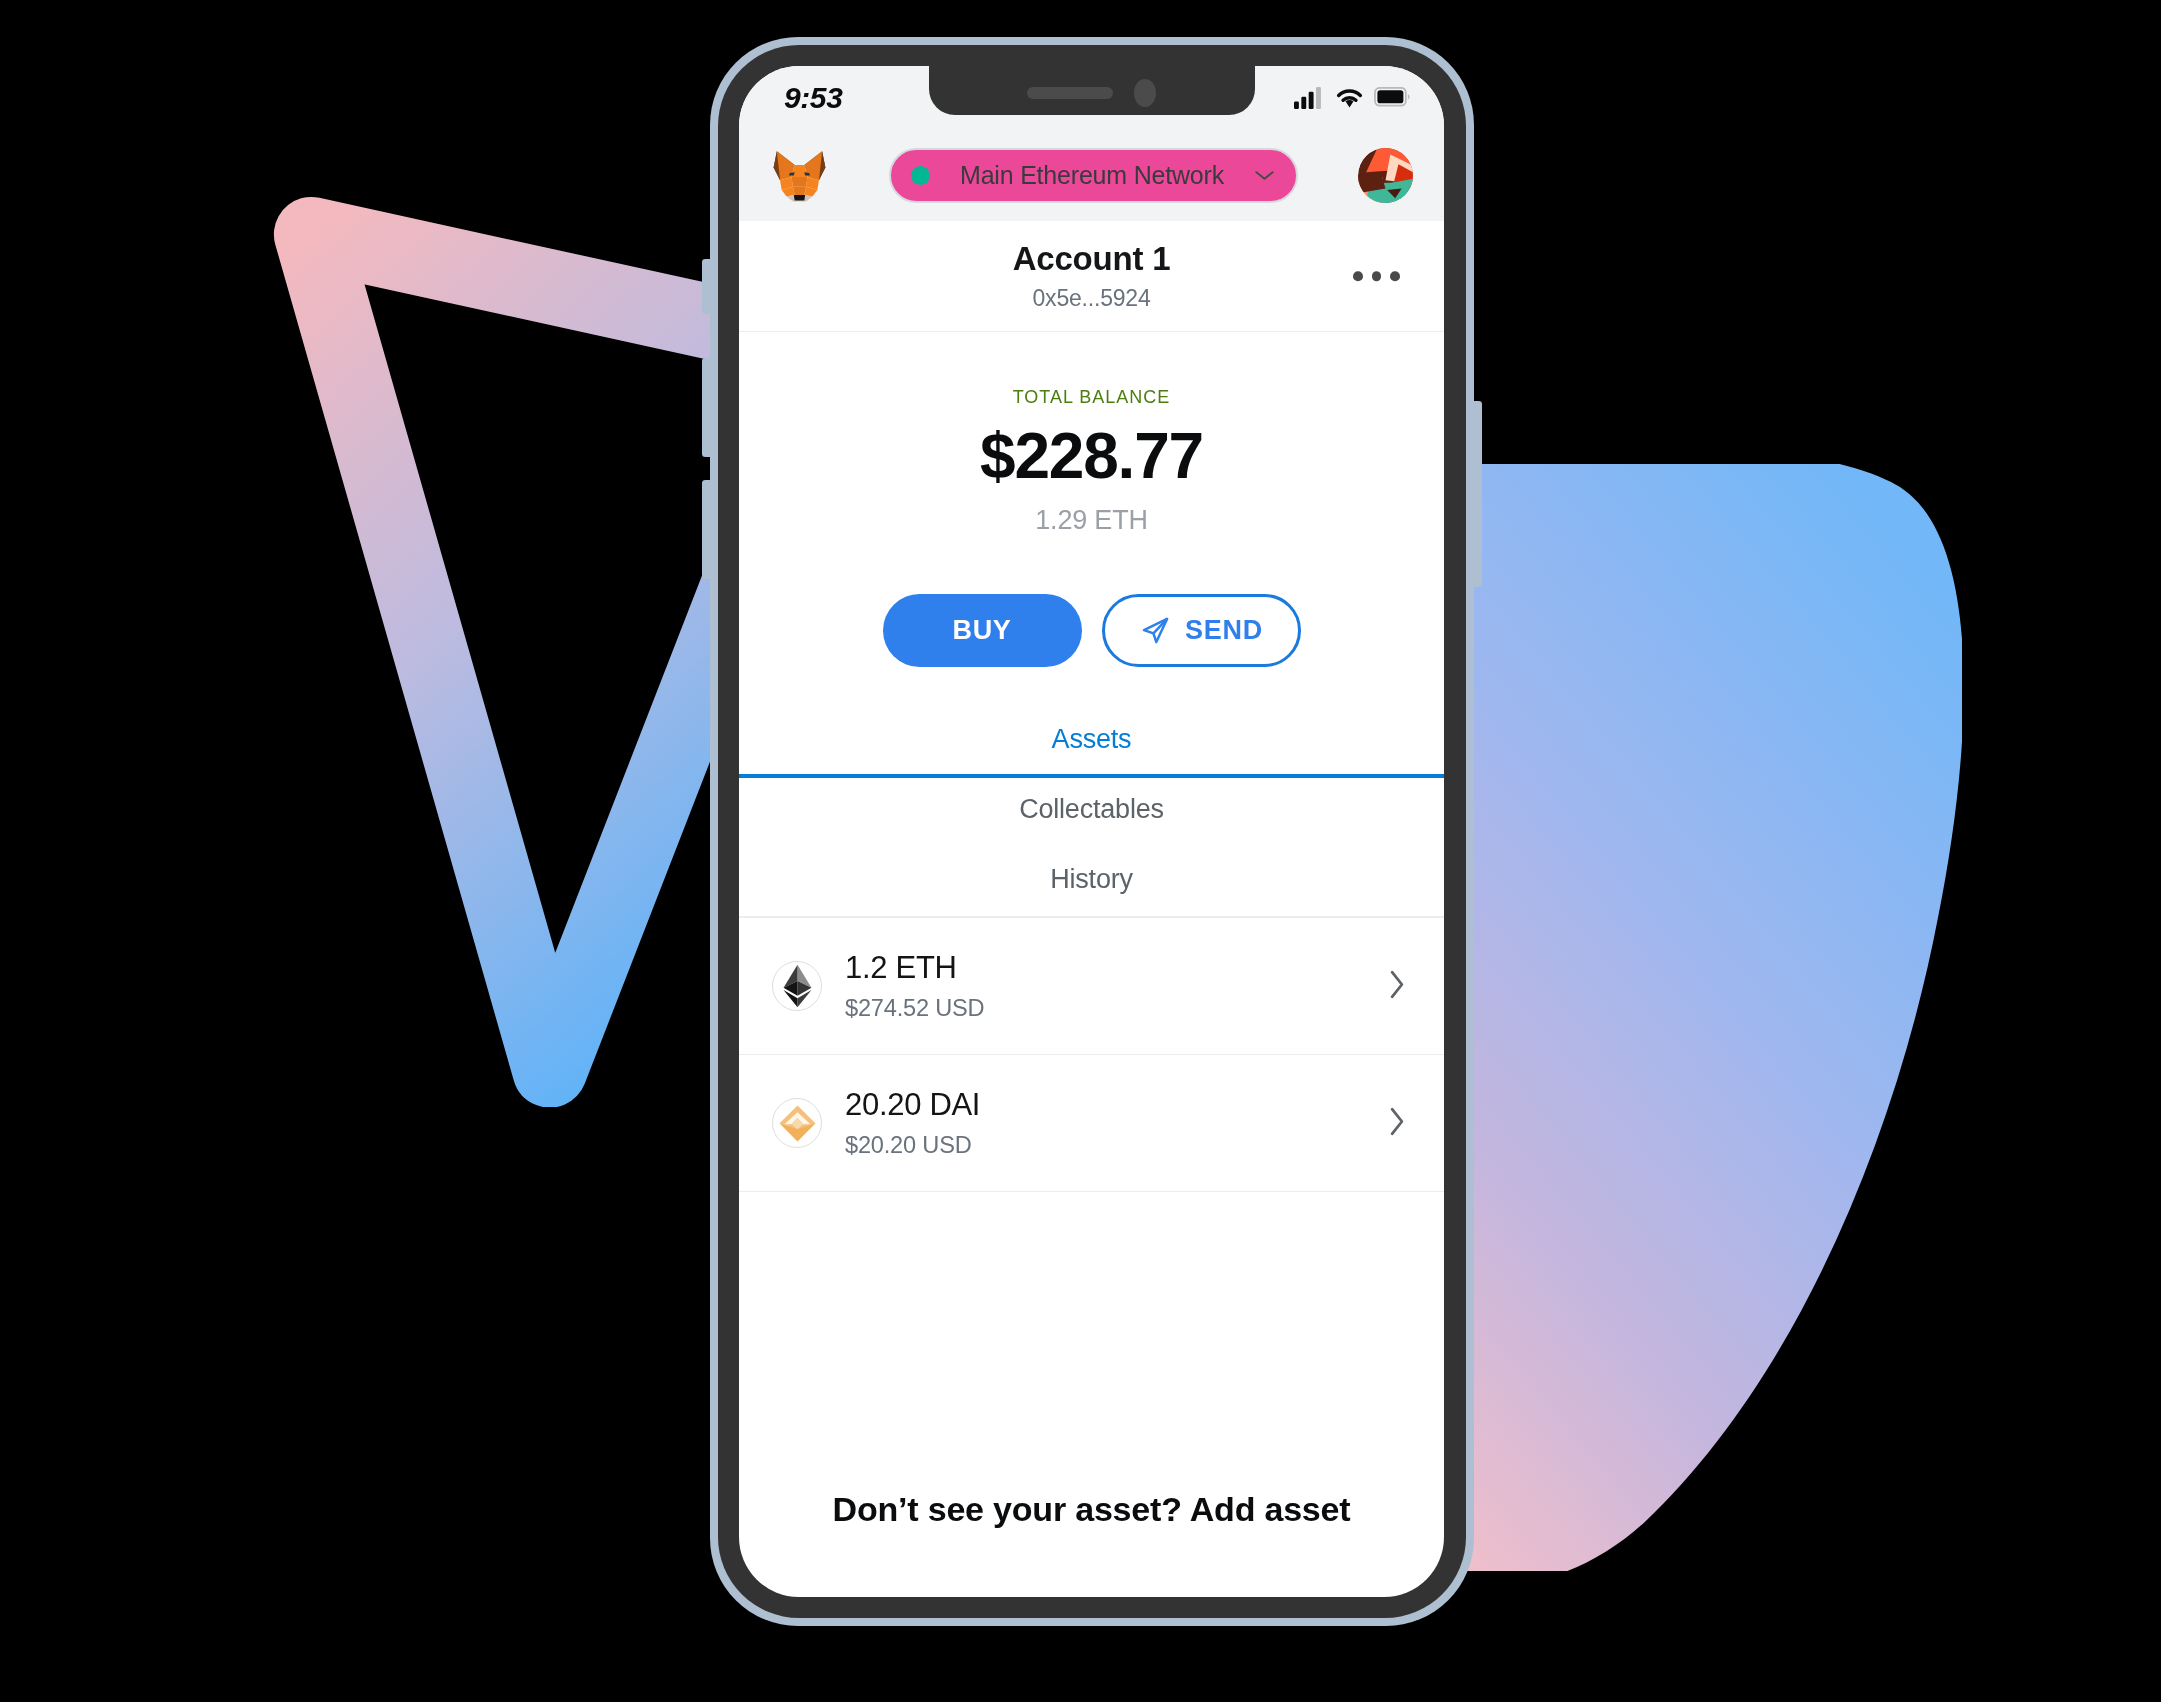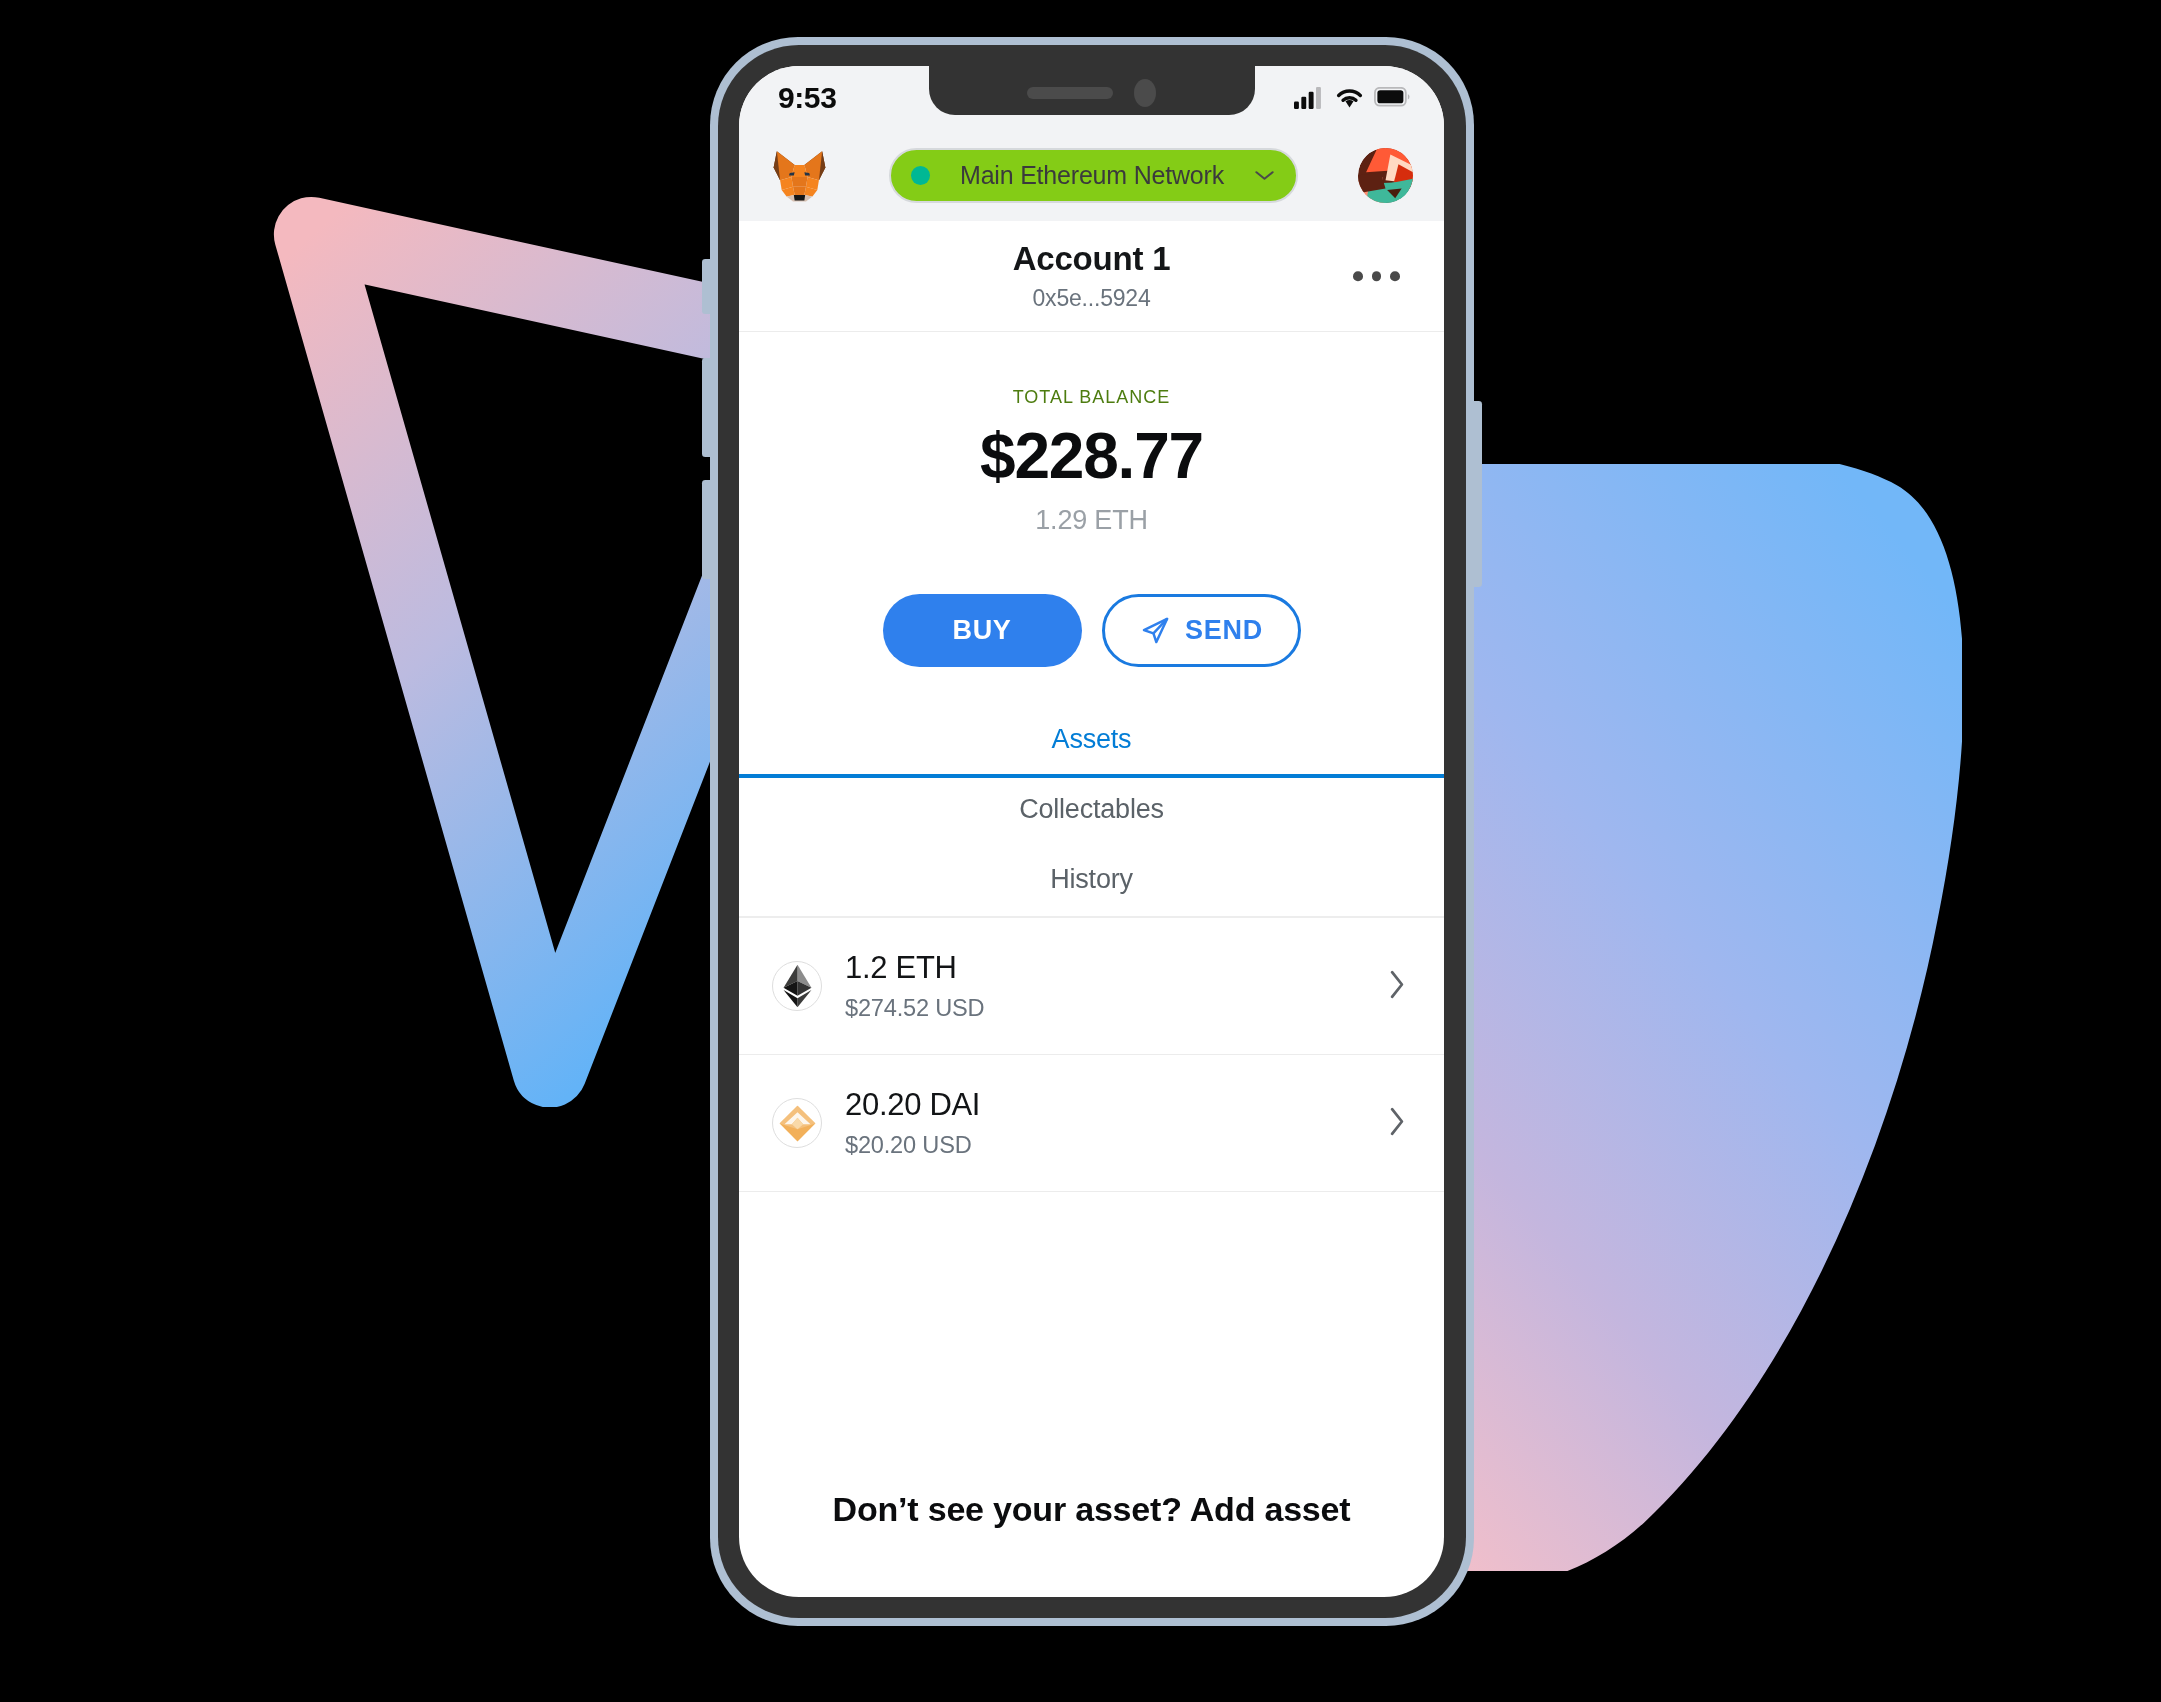--- a/index.html
+++ b/index.html
@@ -50,23 +50,24 @@
   }
 
   
   #statusbar {
     position:relative;
     height:64px; flex:0 0 64px;
     background:#f2f3f5;
     display:flex; align-items:center;
   }
   #status-time {
-    position:absolute; left:39px; top:14.7px;
+    position:absolute; left:45px; top:14.7px;
     font-size:30px; font-weight:600; color:#0c0c0c;
     letter-spacing:-0.4px;
+    font-style:italic;
   }
   #status-icons {
     position:absolute; right:34px; top:19.5px;
     display:flex; align-items:center; gap:9.8px;
   }
   #notch {
     position:absolute; left:50%; transform:translateX(-50%); top:-0.8px;
     width:326px; height:50px;
     background:#333333;
     border-radius:0 0 26px 26px;
@@ -78,21 +79,21 @@
 
   
   #app-header {
     flex:0 0 91px;
     background:#f2f3f5;
     display:flex; align-items:center; justify-content:space-between;
     padding:0 31px;
   }
   #network-pill {
     display:flex; align-items:center; gap:30px;
-    background:#84cc16;
+    background:#ec4899;
     border:2.4px solid #d6d9dc;
     border-radius:33px;
     padding:11.4px 21px 11.4px 19.5px;
   }
   #network-dot { width:19.5px; height:19.5px; border-radius:50%; flex:0 0 19.5px; }
   #network-label { font-size:25px; color:#3a3a3c; letter-spacing:-0.2px; }
   #avatar { width:55px; height:55px; border-radius:50%; overflow:hidden; flex:0 0 55px; }
 
   
   #account-block {

